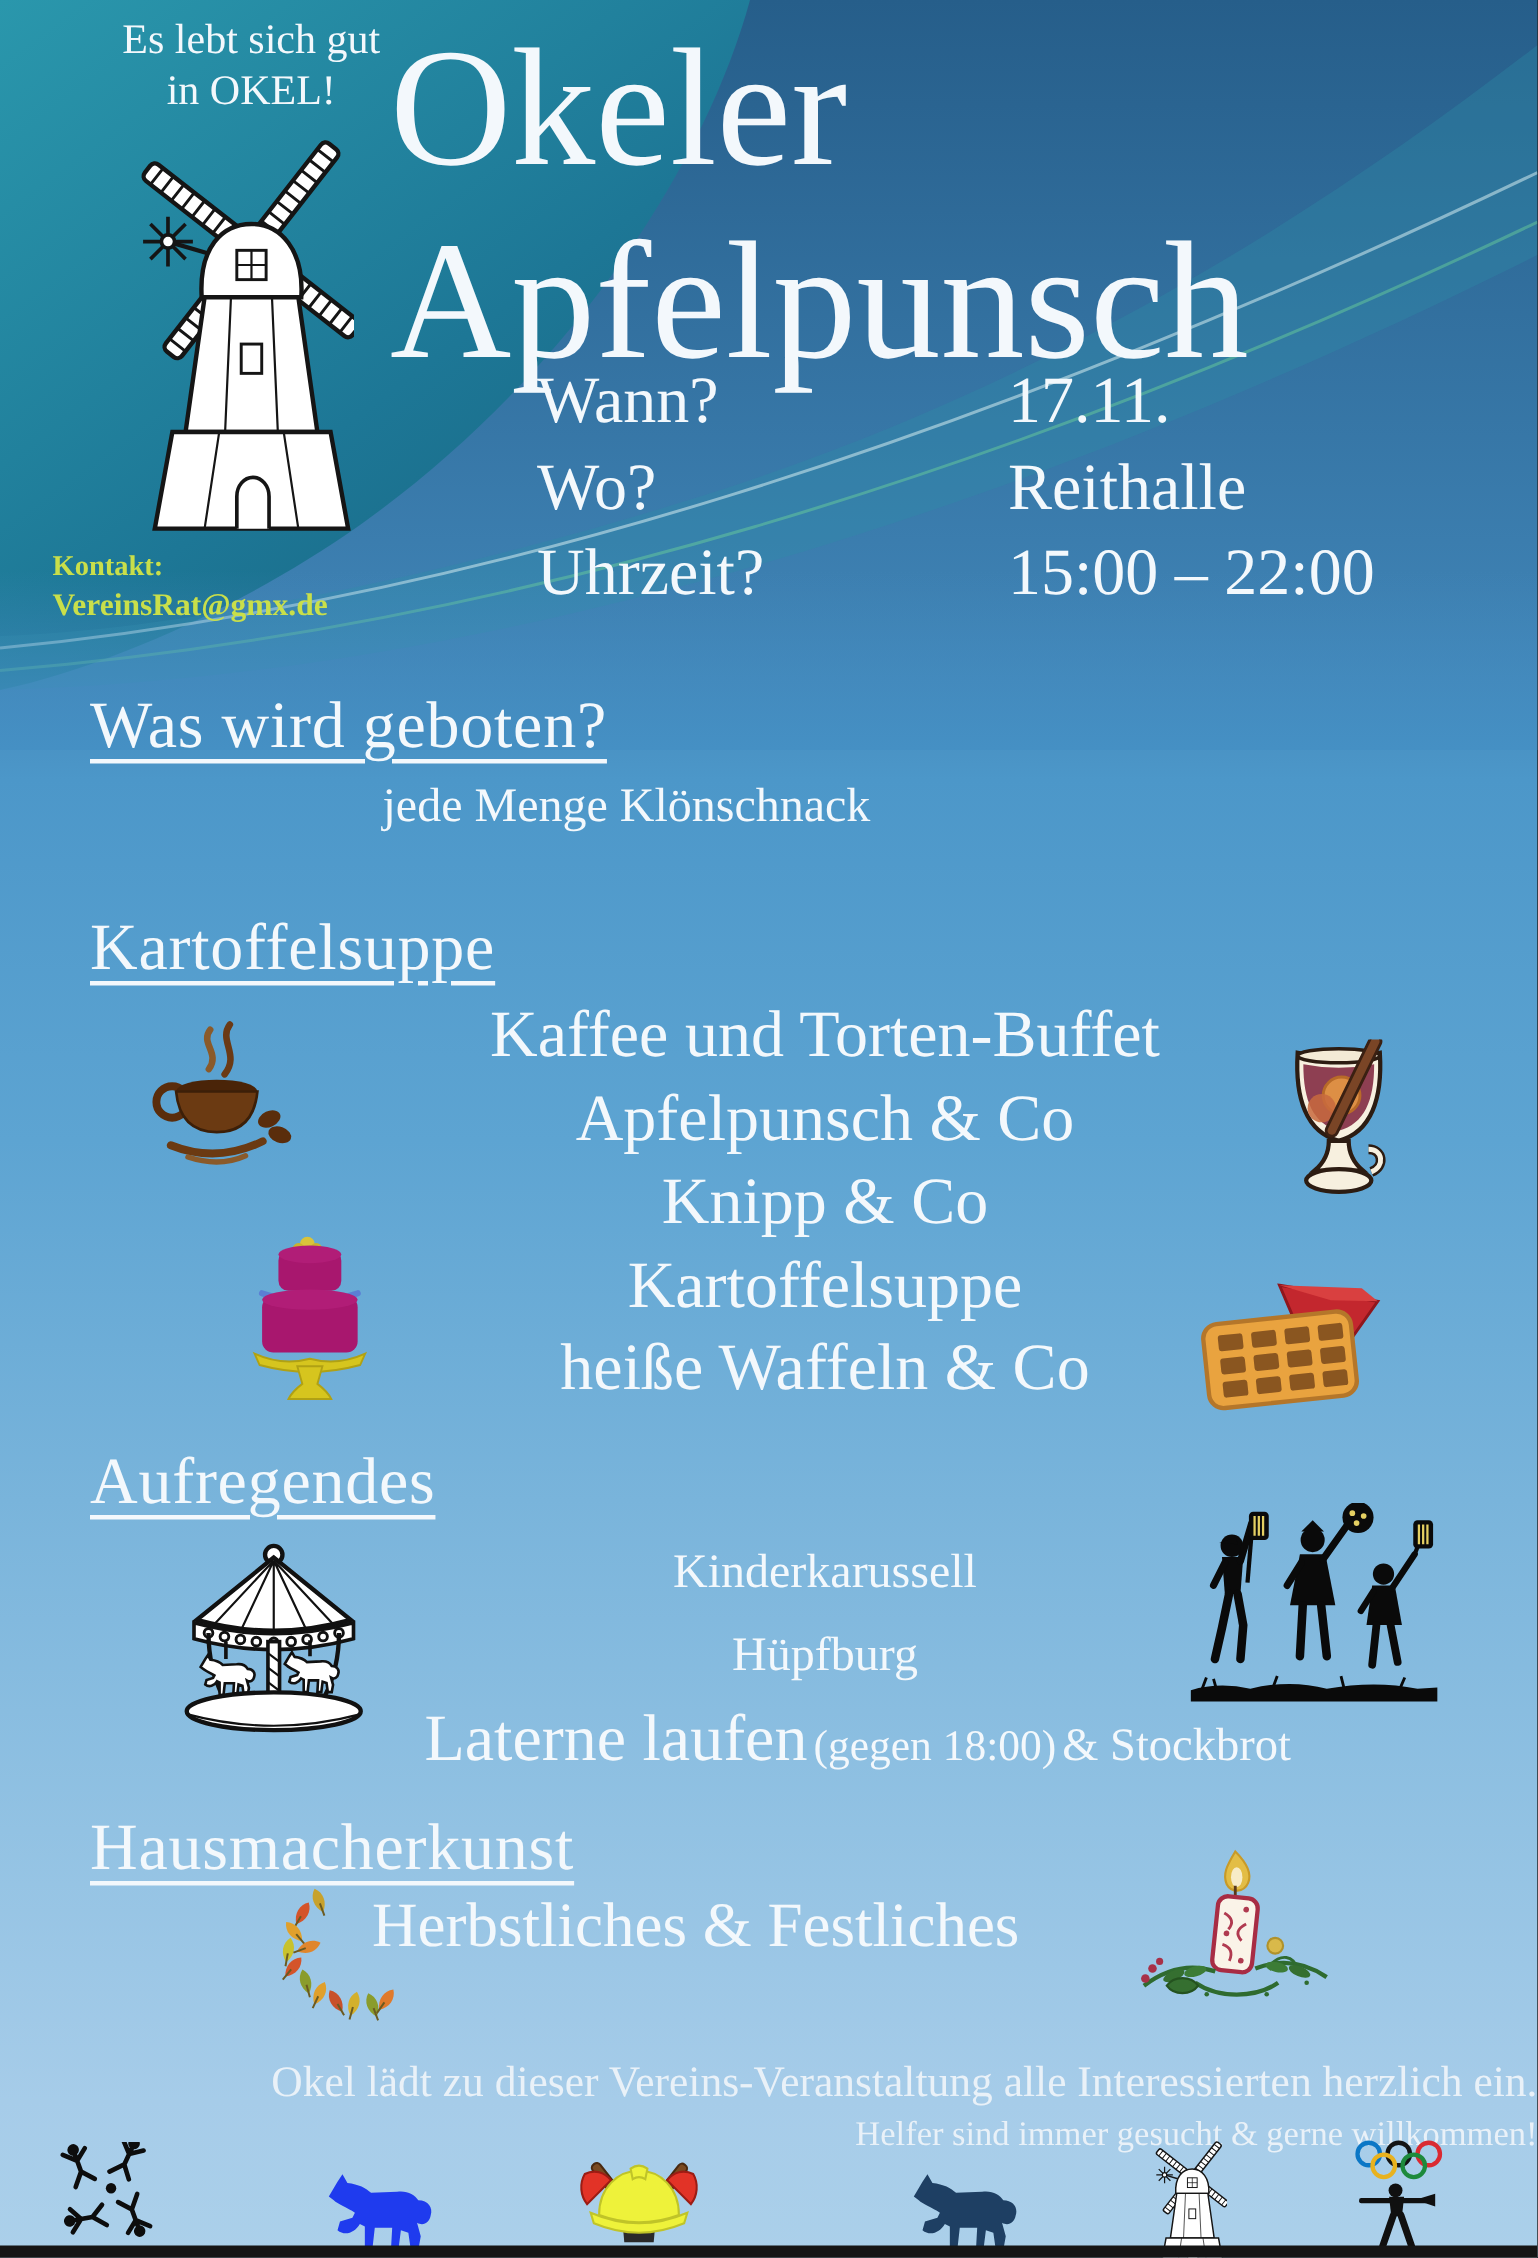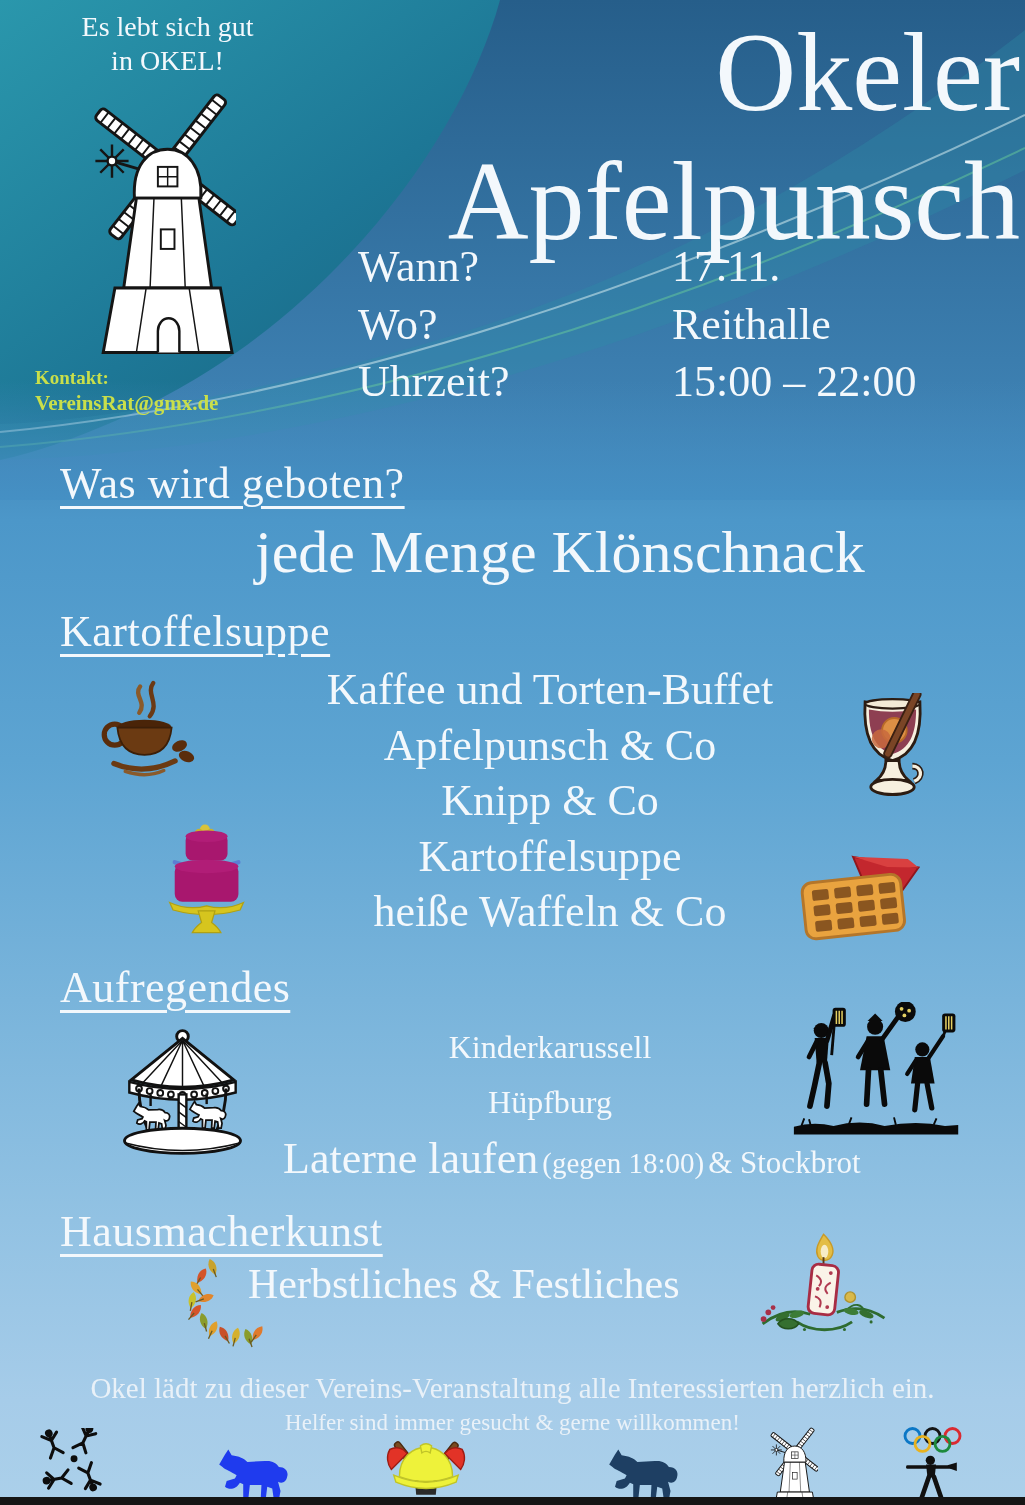--- a/index.html
+++ b/index.html
@@ -2,29 +2,29 @@
 <html><head>
 <meta charset="utf-8">
 <style>
   html,body{margin:0;padding:0;background:#222;}
   .poster{position:relative;width:1025px;height:1505px;overflow:hidden;
     font-family:Liberation Serif, serif;
     background:linear-gradient(180deg,#2b6391 0px,#3f81b2 400px,#4c97c9 520px,#5da4d2 760px,#79b4db 1000px,#92c2e3 1220px,#a6cce9 1400px,#abd0ea 1505px);}
   .abs{position:absolute;}
   .white{color:#f3f8fc;}
   .heading{font-size:44px;color:#f3f8fc;text-decoration:underline;text-underline-offset:8px;text-decoration-thickness:2.5px;letter-spacing:.5px;white-space:nowrap;}
-  .big{font-size:60px;white-space:nowrap;}
-  .titleline{font-size:112px;line-height:129px;text-align:right;white-space:nowrap;}
+  .big{font-size:32px;white-space:nowrap;}
+  .titleline{font-size:112px;line-height:129px;text-align:left;white-space:nowrap;}
   .qrow{display:flex;font-size:44px;line-height:57.5px;white-space:nowrap;}
   .qrow .q{width:314px;}
   .foodlist{width:760px;text-align:center;font-size:44px;line-height:55.5px;color:#f3f8fc;}
   .centerlist{width:600px;text-align:center;font-size:32px;line-height:55px;color:#f3f8fc;}
   .contact{color:#c9df4a;font-weight:bold;text-align:left;line-height:1.25;}
   .slogan{font-size:28px;line-height:1.2;text-align:center;}
-  .footline{width:1025px;text-align:center;color:#e9f1f8;white-space:nowrap;}
+  .footline{width:1025px;text-align:right;color:#e9f1f8;white-space:nowrap;}
   svg{display:block;}
 </style>
 </head>
 <body>
 
 <div class="poster">
 
   <svg width="0" height="0" style="position:absolute">
     <defs>
       <g id="blade-g">

